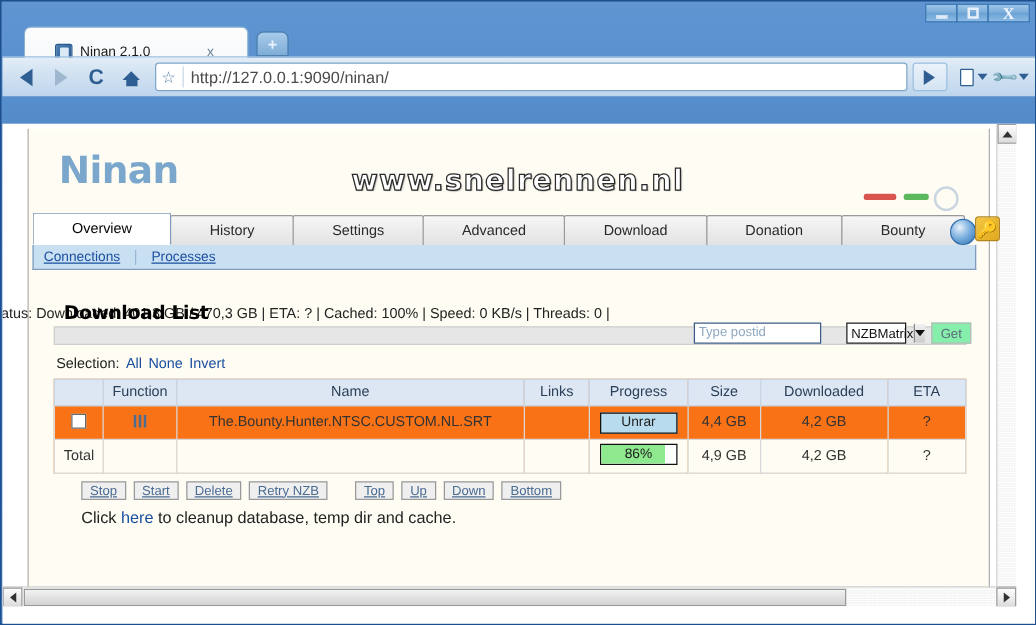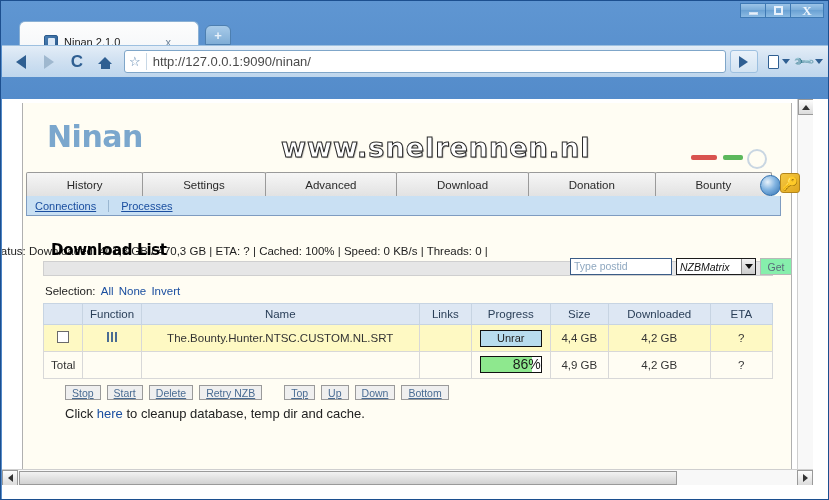--- a/index.html
+++ b/index.html
@@ -157,21 +157,21 @@
 
   
   .logo {
     position:absolute; left:24px; top:16px;
     font-family:"DejaVu Sans","Liberation Sans",sans-serif;
     font-size:30px; font-weight:bold; color:#7ba7cd; letter-spacing:-0.5px;
   }
   .watermark {
     position:absolute; left:258px; top:29px;
     font-family:"DejaVu Sans","Liberation Sans",sans-serif;
-    font-size:27px; font-weight:bold; color:#ffffff; letter-spacing:1px;
+    font-size:23px; font-weight:bold; color:#ffffff; letter-spacing:1px;
     -webkit-text-stroke: 1px #2b2b2b;
     text-shadow: 1px 1px 1px rgba(80,80,80,0.55);
     white-space:nowrap;
   }
 
   
   .deco-img {
     position:absolute; left:666px; top:44px; width:78px; height:30px; overflow:hidden;
   }
   .deco-bar-red { position:absolute; left:2px; top:8px; width:26px;height:5px;background:#d9534f;border-radius:2px;}
@@ -230,51 +230,51 @@
     font-family:"DejaVu Sans","Liberation Sans",sans-serif;
     letter-spacing:-0.3px;
   }
 
   
   .greystrip {
     position:absolute; left:20px; top:158px; width:730px; height:15px;
     background:#e6e6e6; border:1px solid #cfcfcf;
   }
   .postid-wrap {
-    position:absolute; left:532px; top:155px; display:flex; align-items:center; gap:4px;margin-left:15px;
+    position:absolute; left:532px; top:155px; display:flex; align-items:center; gap:20px;
   }
   .postid-input {
     width:102px;height:17px;border:1px solid #3b5c86;background:#fff;
     font-size:10.5px;color:#8fa8c0;padding:0 3px;line-height:15px;
   }
   .postid-select {
-    width:80px;height:17px;border:1px solid #1c1c1c;background:#fff;
+    width:48px;height:17px;border:1px solid #1c1c1c;background:#fff;
     display:flex;align-items:center;justify-content:space-between;
-    font-size:10.5px;color:#111;padding-left:3px;font-style:italic;
+    font-size:10.5px;color:#111;padding-left:3px;
   }
   .sel-arrow {
     width:14px;height:15px;background:linear-gradient(to bottom,#f2f2f2,#cccccc);
     border-left:1px solid #8a8a8a;display:flex;align-items:center;justify-content:center;
   }
   .sel-arrow i { width:0;height:0;border-left:4px solid transparent;border-right:4px solid transparent;border-top:5px solid #111;}
   .get-btn {
     width:32px;height:17px;background:#86efac;border:1px solid #b8b8b8;
     display:flex;align-items:center;justify-content:center;font-size:10.5px;color:#5a6a7a;
   }
 
   
   .selrow {
     position:absolute; left:22px; top:182px; font-size:11.5px; color:#222;
   }
   .selrow a { color:#1b4fa0; text-decoration:none; margin-left:2px; }
 
   
   table.dl {
     position:absolute; left:20px; top:200px; width:730px;
-    border-collapse:collapse; font-size:11.5px; background:#fef9c3;
+    border-collapse:collapse; font-size:11.5px; background:#f97316;
   }
   table.dl th {
     background:#dde7f3; border:1px solid #c7d4e2;
     color:#2a3f58; font-weight:normal; height:21px; padding:0 4px;
   }
   table.dl td {
     border:1px solid #d8d8d8; height:27px; padding:0 4px; text-align:center; color:#333;
   }
   tr.totalrow td { background:#fffdf3; border-color:#d8d8d8; }
   td.namecell { color:#7f94ad; }
@@ -286,21 +286,21 @@
   .unrar-box {
     display:inline-block; width:62px; height:17px; line-height:15px;
     background:#b8dcee; border:1px solid #111; font-size:11px; color:#222;
   }
   .prog-box {
     display:inline-block; width:62px; height:17px; border:1px solid #111;
     background:#ffffff; position:relative; overflow:hidden;
   }
   .prog-fill { position:absolute; left:0; top:0; height:100%; background:#8ee88e; }
   .prog-label {
-    position:relative; z-index:2; font-size:14px; color:#1a1a1a; line-height:15px; display:block; text-align:right;
+    position:relative; z-index:2; font-size:11px; color:#1a1a1a; line-height:15px; display:block; text-align:center;
   }
 
   
   .actions { position:absolute; left:42px; top:282px; display:flex; align-items:center; }
   .abtn {
     height:15px; padding:0 6px; background:#efefef; border:1px solid #9a9a9a;
     font-size:10.5px; color:#4a6c93; text-decoration:underline;
     display:flex;align-items:center;justify-content:center; margin-right:6px;
   }
   .abtn.gap { margin-left:16px; }
@@ -411,20 +411,21 @@
         <div class="logo">Ninan</div>
         <div class="watermark">www.snelrennen.nl</div>
 
         <div class="deco-img">
           <span class="deco-bar-red"></span>
           <span class="deco-bar-grn"></span>
           <span class="deco-circ"></span>
         </div>
 
         <div class="tabs">
+          <div class="ntab active">Overview</div>
           <div class="ntab">History</div>
           <div class="ntab">Settings</div>
           <div class="ntab">Advanced</div>
           <div class="ntab">Download</div>
           <div class="ntab">Donation</div>
           <div class="ntab">Bounty</div>
         </div>
         <div class="globe"></div>
         <div class="keyicon">🔑</div>
 

